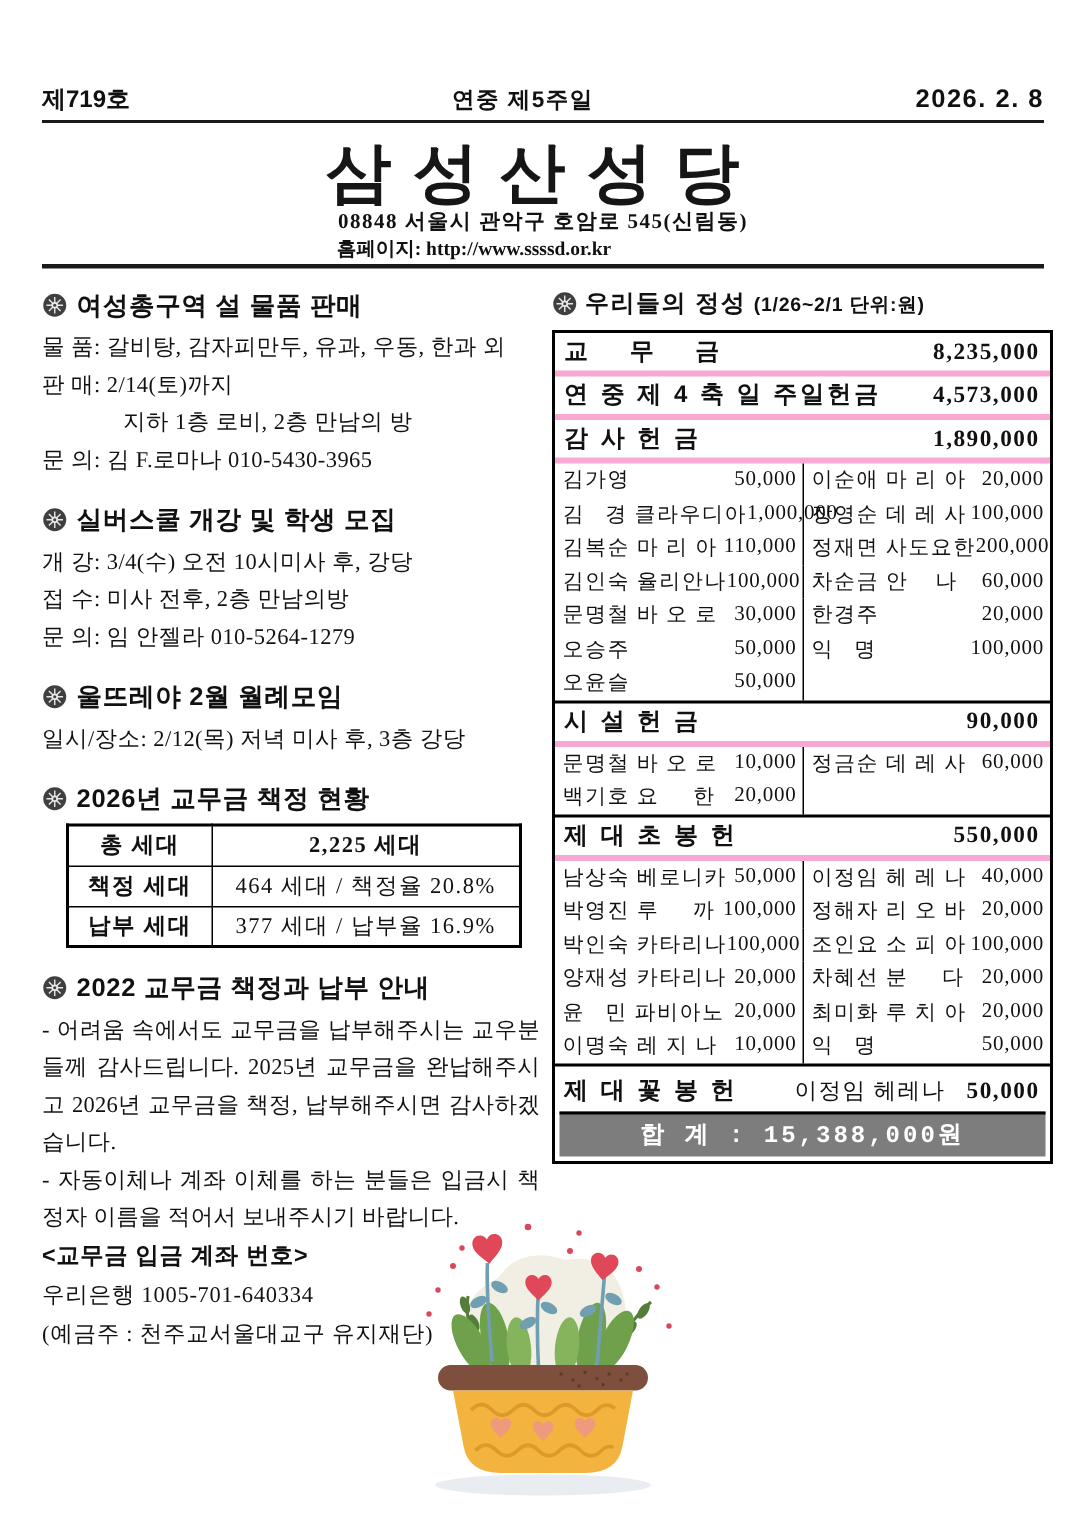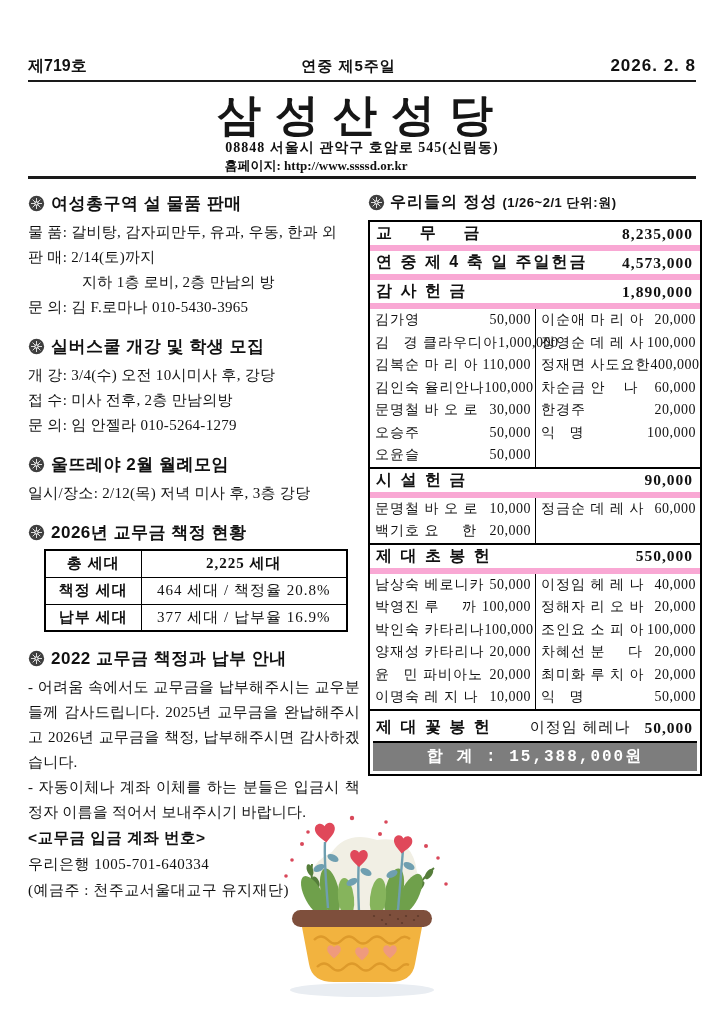--- a/index.html
+++ b/index.html
@@ -65,21 +65,21 @@
   
   .off-head { display:flex; align-items:baseline; gap:5px; margin-bottom:7px;
               font-family:"Liberation Sans","DejaVu Sans",sans-serif; font-weight:bold; }
   .off-head .rosette { align-self:center; }
   .off-title { font-size:16px; letter-spacing:1px; }
   .off-sub   { font-size:13px; letter-spacing:0.5px; }
 
   .otable { border:2px solid #000; width:334px; background:#fff; }
   .sum-row {
     display:flex; justify-content:space-between; align-items:center;
-    height:29px; padding:0 7px 0 6px; border-bottom:6px solid #f9a8d4;
+    height:29px; padding:0 7px 0 6px; border-bottom:4px solid #f9a8d4;
   }
   .sum-lbl { font-family:"Liberation Sans","DejaVu Sans",sans-serif; font-weight:bold;
              font-size:16px; letter-spacing:2px; white-space:pre; }
   .sum-amt { font-weight:bold; font-size:15.5px; letter-spacing:1px; }
 
   .pair-block { border-bottom:2px solid #000; }
   .prow { display:flex; height:22.5px; }
   .pcell { width:50%; display:flex; justify-content:space-between; align-items:center;
            padding:0 4px 0 5px; font-size:14px; }
   .pcell + .pcell { border-left:1px solid #000; }
@@ -289,21 +289,21 @@
               <span class="am">100,000</span>
             </div>
         </div>
         <div class="prow">
           <div class="pcell">
               <span class="nm">김복순 마 리 아</span>
               <span class="am">110,000</span>
             </div>
           <div class="pcell">
               <span class="nm">정재면 사도요한</span>
-              <span class="am">400,000</span>
+              <span class="am">200,000</span>
             </div>
         </div>
         <div class="prow">
           <div class="pcell">
               <span class="nm">김인숙 율리안나</span>
               <span class="am">100,000</span>
             </div>
           <div class="pcell">
               <span class="nm">차순금 안    나</span>
               <span class="am">60,000</span>

